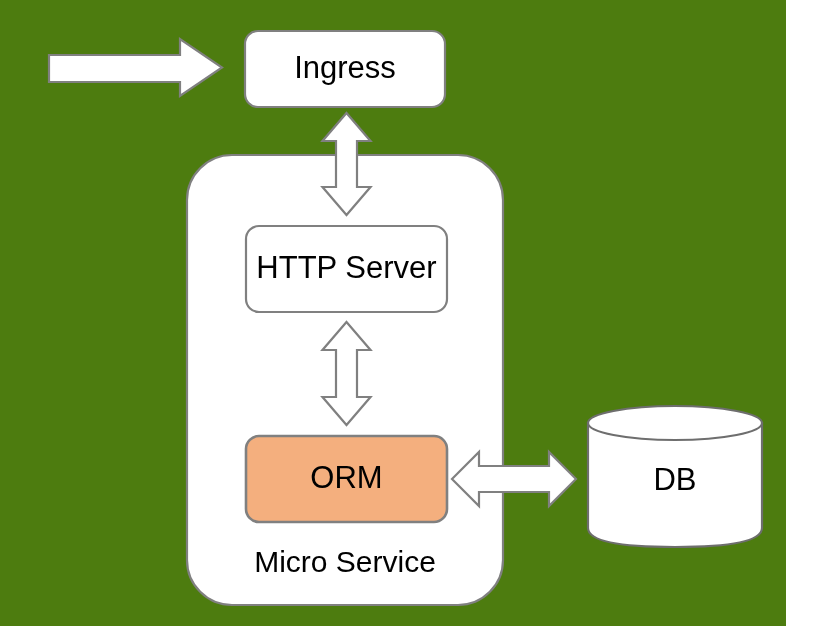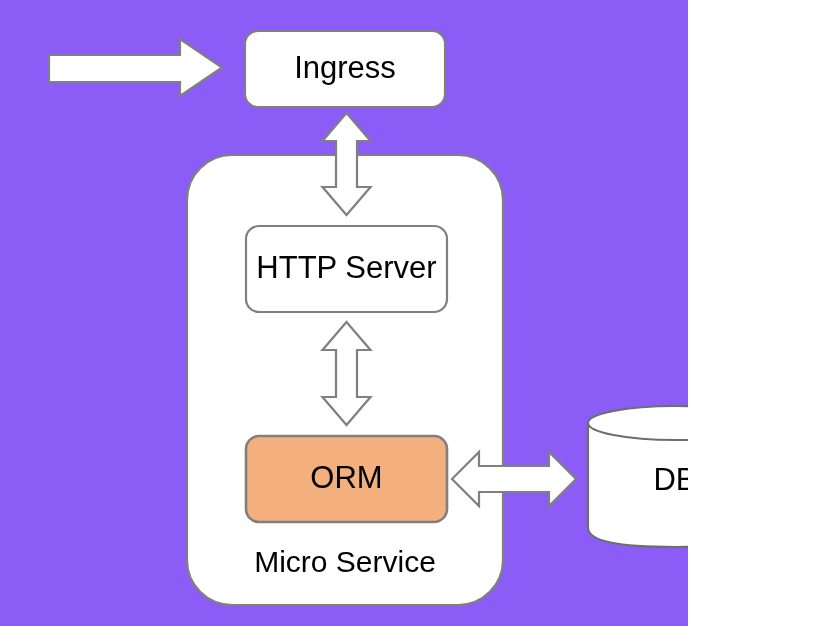--- a/index.html
+++ b/index.html
@@ -5,23 +5,23 @@
   html, body {
     margin: 0;
     padding: 0;
     background: #ffffff;
   }
   body {
     font-family: "Liberation Sans", sans-serif;
   }
   #canvas {
     position: relative;
-    width: 688px;
+    width: 786px;
     height: 626px;
-    background: #8b5cf6;
+    background: #4d7c0f;
     overflow: hidden;
   }
   #diagram-svg {
     position: absolute;
     left: 0;
     top: 0;
     width: 822px;
     height: 626px;
   }
   .node-label {

